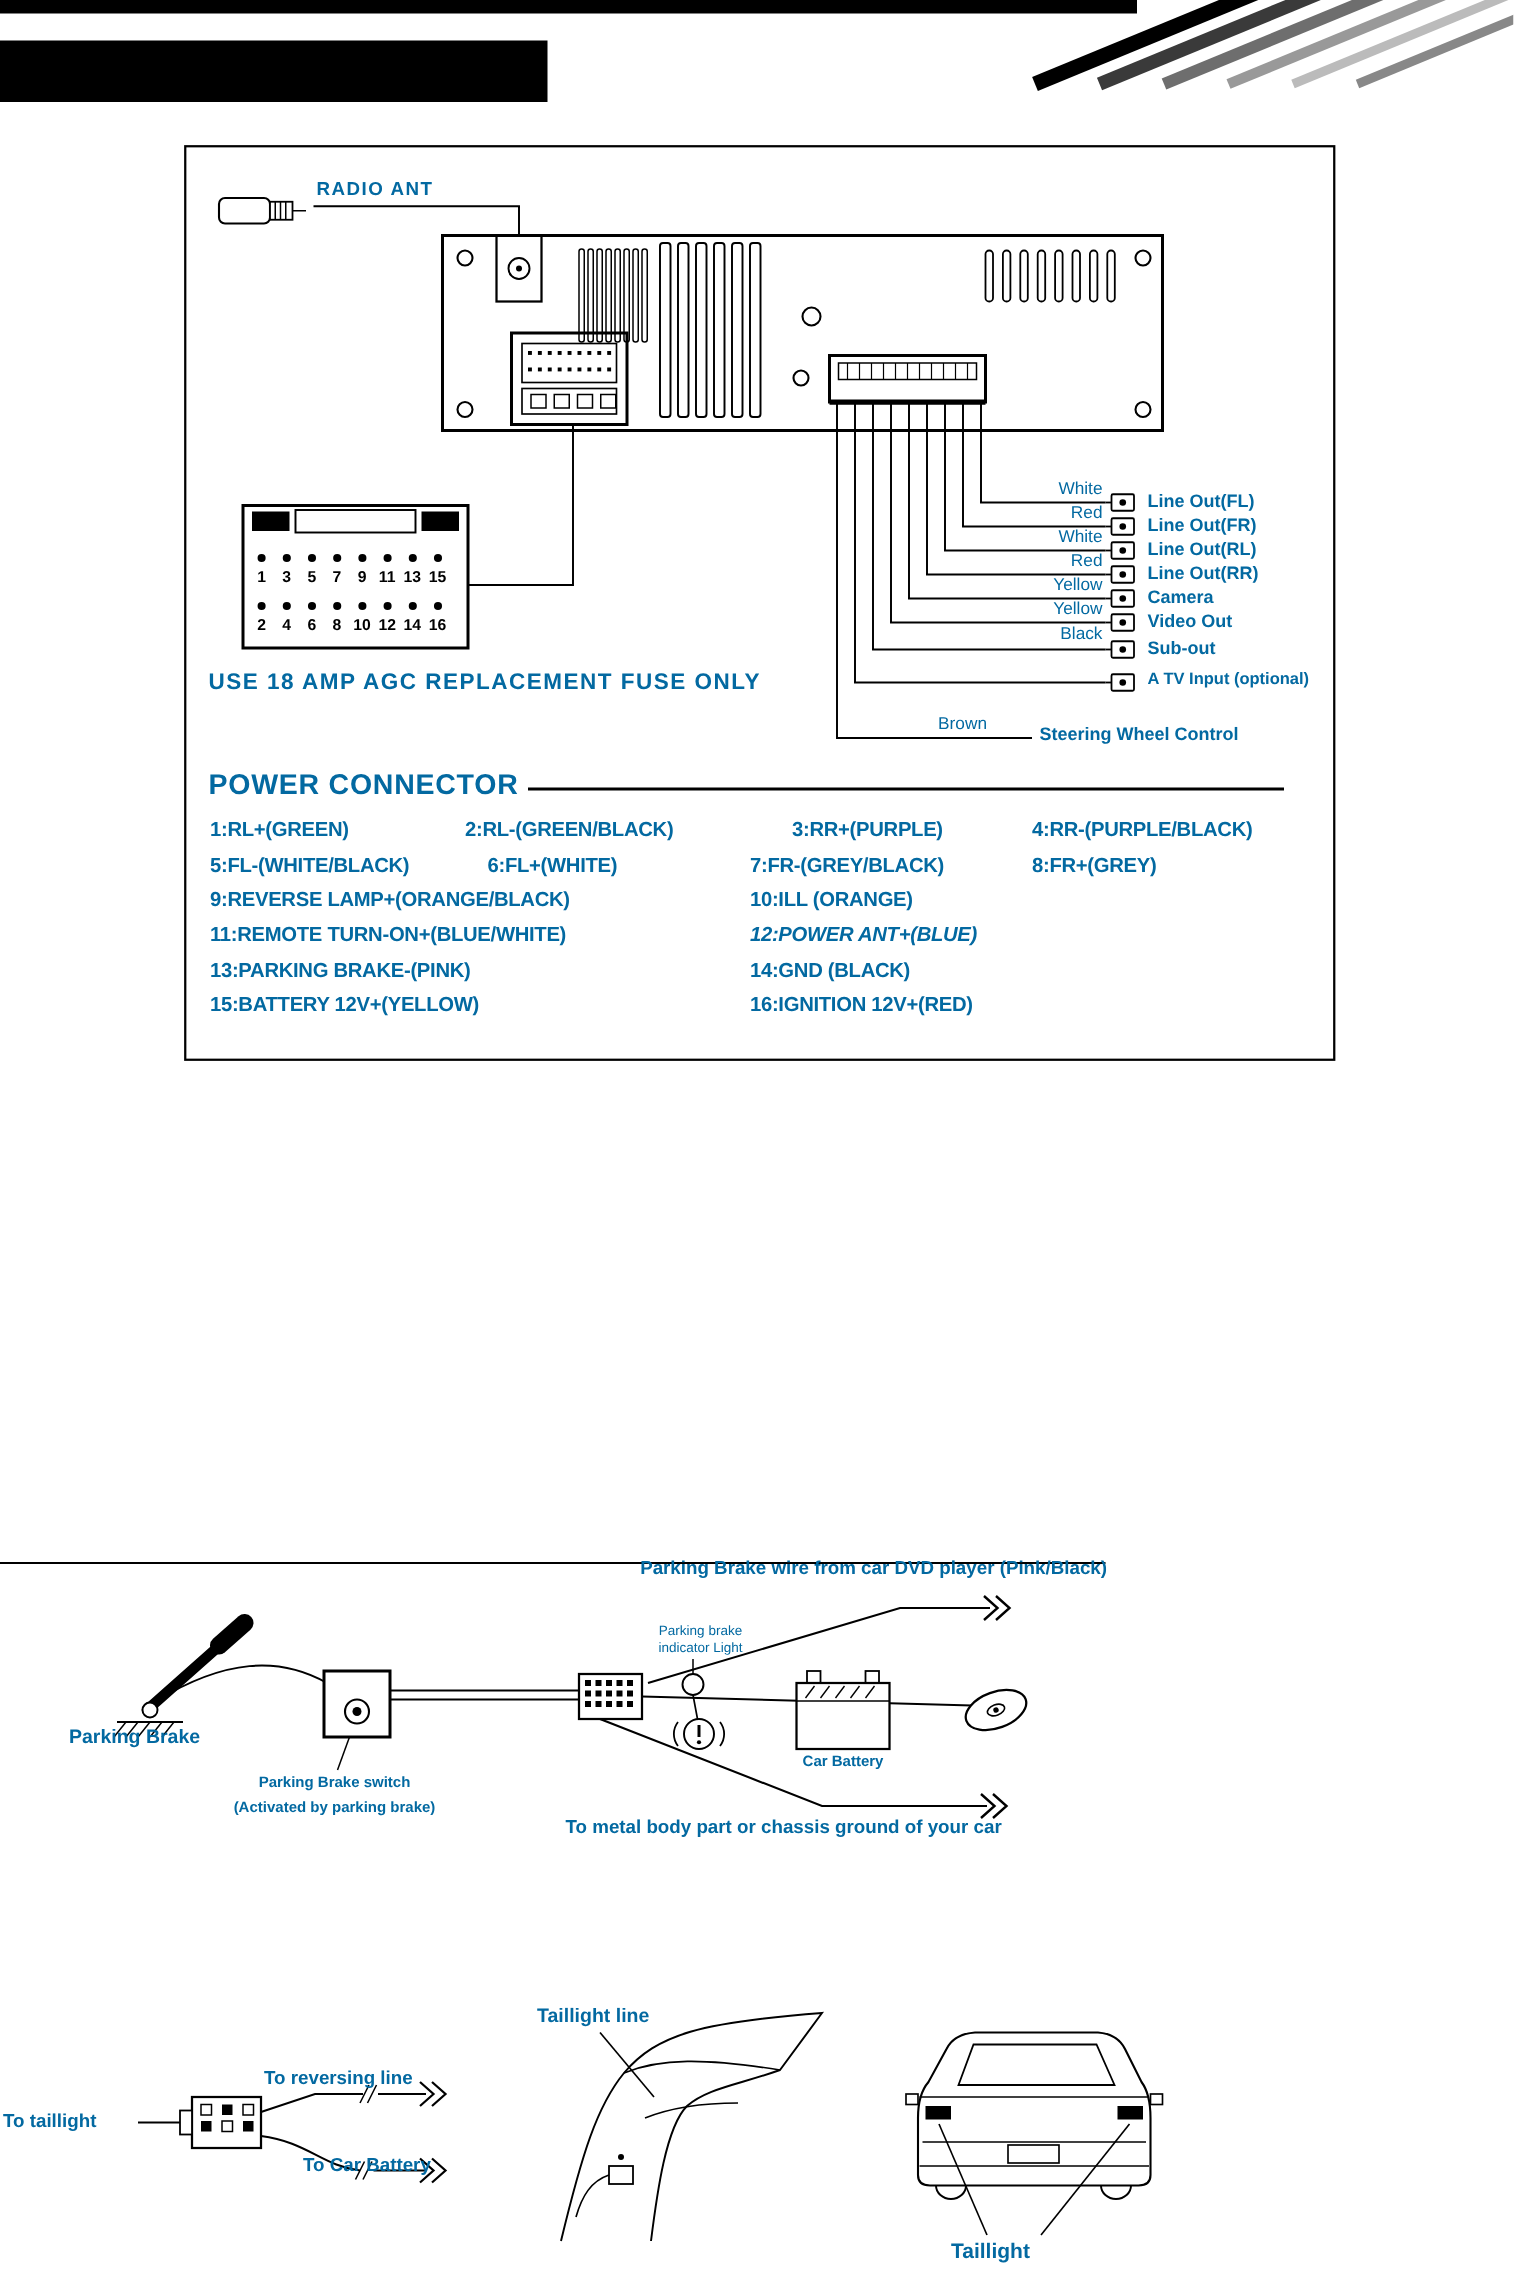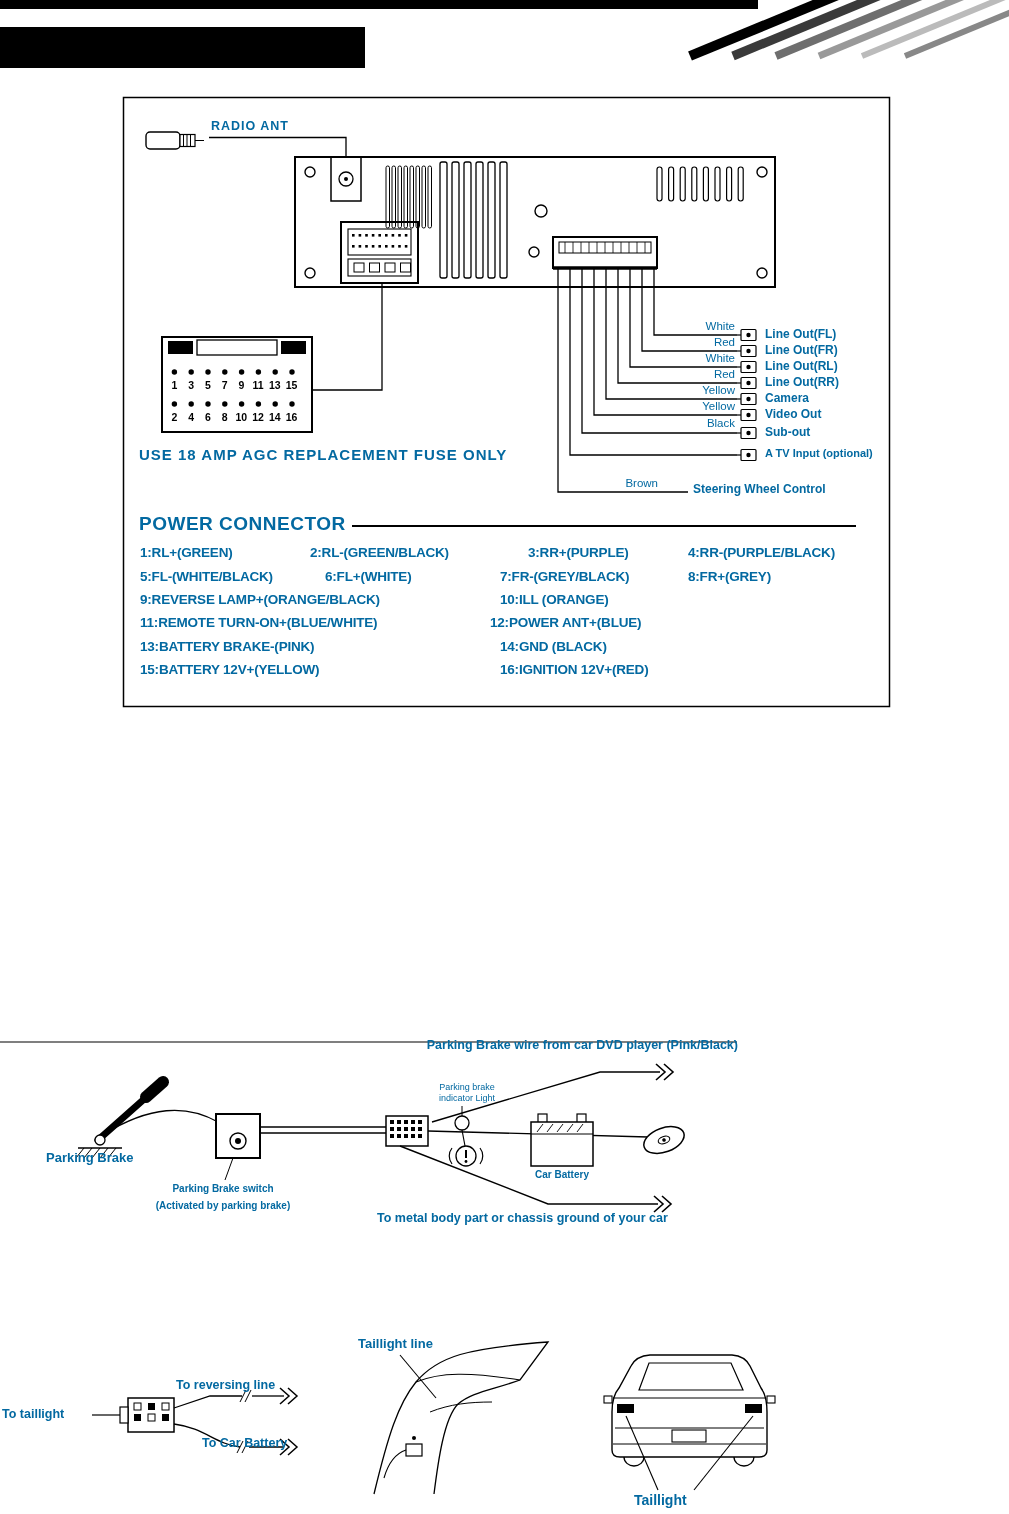--- a/index.html
+++ b/index.html
@@ -409,22 +409,22 @@
   <div class="t pin" style="left:310px;top:545px;">2:RL-(GREEN/BLACK)</div>
   <div class="t pin" style="left:500px;top:545px;margin-left:28px;">3:RR+(PURPLE)</div>
   <div class="t pin" style="left:688px;top:545px;">4:RR-(PURPLE/BLACK)</div>
   <div class="t pin" style="left:140px;top:569px;">5:FL-(WHITE/BLACK)</div>
   <div class="t pin" style="left:325px;top:569px;">6:FL+(WHITE)</div>
   <div class="t pin" style="left:500px;top:569px;">7:FR-(GREY/BLACK)</div>
   <div class="t pin" style="left:688px;top:569px;text-align:center;">8:FR+(GREY)</div>
   <div class="t pin" style="left:140px;top:592px;">9:REVERSE LAMP+(ORANGE/BLACK)</div>
   <div class="t pin" style="left:500px;top:592px;">10:ILL (ORANGE)</div>
   <div class="t pin" style="left:140px;top:615px;">11:REMOTE TURN-ON+(BLUE/WHITE)</div>
-  <div class="t pin" style="left:490px;top:615px;">12:POWER ANT+(BLUE)</div>
-  <div class="t pin" style="left:140px;top:639px;">13:BATTERY BRAKE-(PINK)</div>
+  <div class="t pin" style="left:500px;top:615px;font-style:italic;">12:POWER ANT+(BLUE)</div>
+  <div class="t pin" style="left:140px;top:639px;">13:PARKING BRAKE-(PINK)</div>
   <div class="t pin" style="left:500px;top:639px;">14:GND (BLACK)</div>
   <div class="t pin" style="left:140px;top:662px;">15:BATTERY 12V+(YELLOW)</div>
   <div class="t pin" style="left:500px;top:662px;">16:IGNITION 12V+(RED)</div>
 
   <div class="t b" style="left:350px;top:1038px;width:388px;text-align:right;font-size:12.5px;">Parking Brake wire from car DVD player (Pink/Black)</div>
   <div class="t" style="left:428px;top:1082px;width:78px;text-align:center;font-size:9px;line-height:11px;white-space:normal;">
     <span>Parking brake</span><br>
     <span>indicator Light</span>
   </div>
   <div class="t b" style="left:46px;top:1150px;font-size:13px;">Parking Brake</div>

